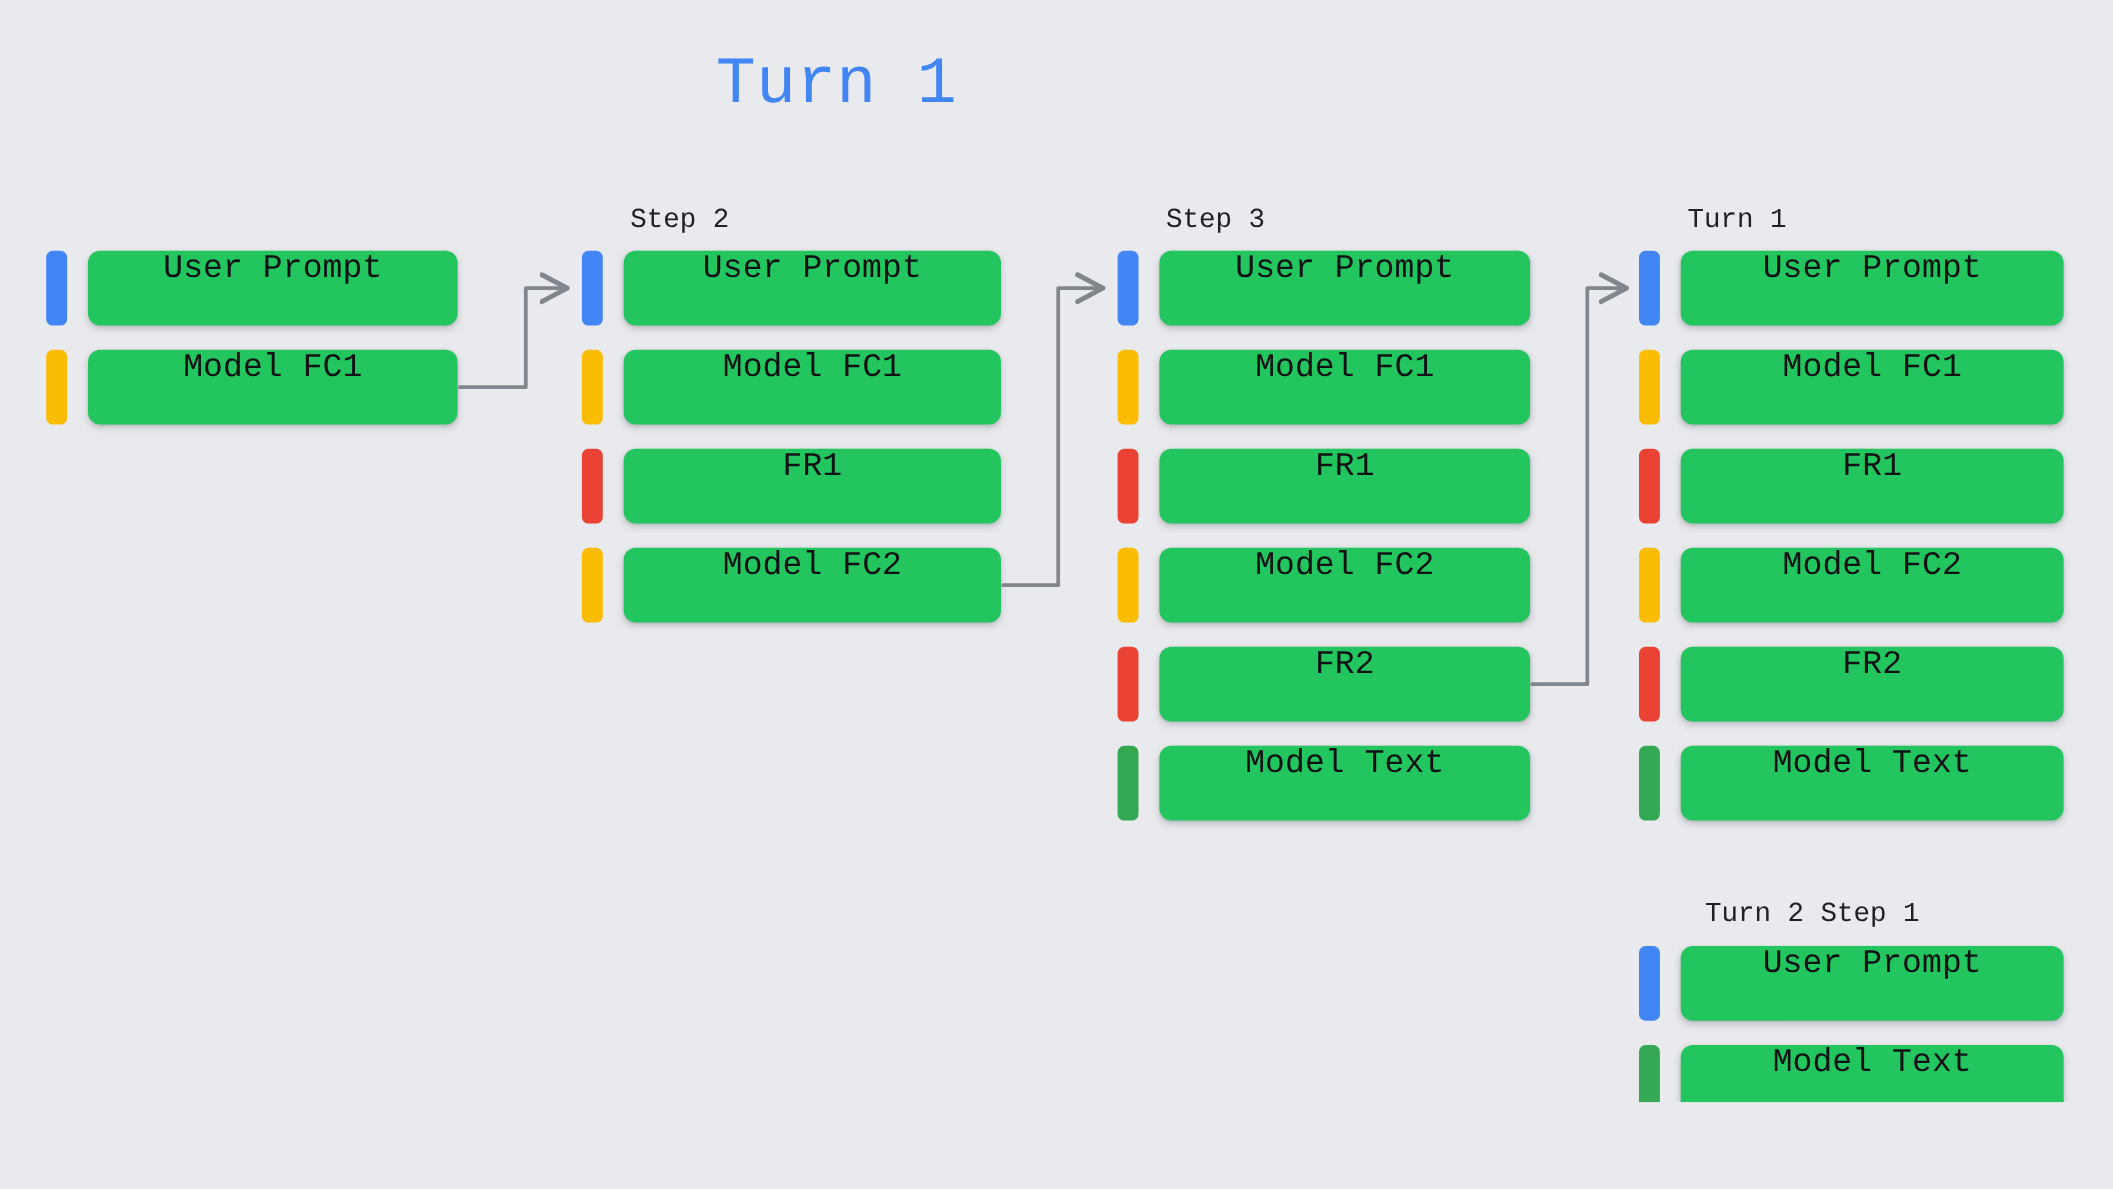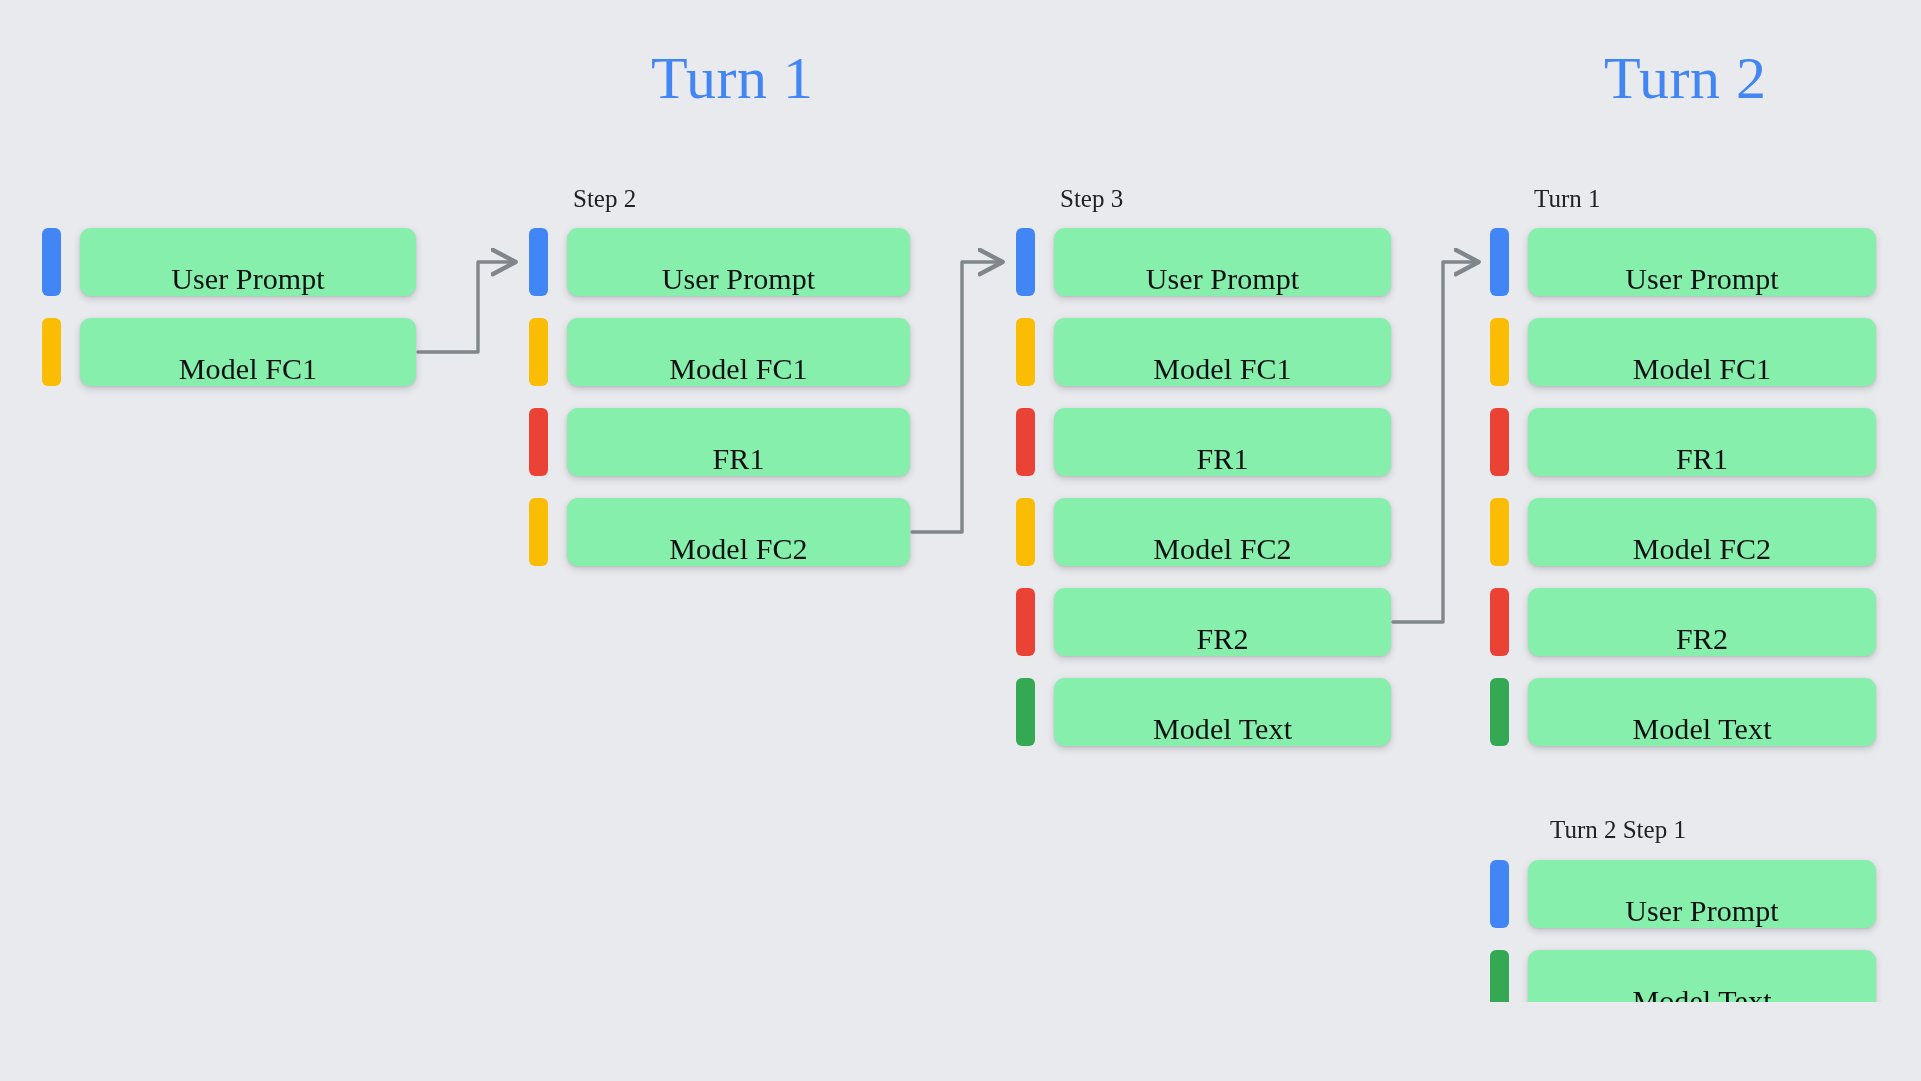--- a/index.html
+++ b/index.html
@@ -5,21 +5,21 @@
   html, body {
     margin: 0;
     padding: 0;
     background: #e8eaed;
   }
   #canvas {
     position: relative;
     width: 1921px;
     height: 1002px;
     background: #e8eaed;
-    font-family: Liberation Serif, serif;
+    font-family: Liberation Mono, monospace;
     overflow: hidden;
   }
 
   .turn-title {
     position: absolute;
     color: #4285f4;
     font-size: 60px;
     font-weight: 400;
     letter-spacing: 0.5px;
     white-space: nowrap;
@@ -50,25 +50,25 @@
   }
   .bar.blue   { background: #4285f4; }
   .bar.yellow { background: #fbbc04; }
   .bar.red    { background: #ea4335; }
   .bar.green  { background: #34a853; }
 
   .box {
     position: absolute;
     top: 0;
     height: 68px;
-    background: #86efac;
+    background: #22c55e;
     border-radius: 11px;
     box-shadow: 0 3px 7px rgba(60,64,67,0.22), 0 1px 2px rgba(60,64,67,0.10);
     display: flex;
-    align-items: flex-end;
+    align-items: flex-start;
     justify-content: center;
   }
   .box-label {
     font-size: 30px;
     color: #101114;
     font-weight: 400;
     white-space: nowrap;
     letter-spacing: 0.1px;
   }
 
@@ -80,21 +80,20 @@
     height: 1081px;
     pointer-events: none;
   }
 </style>
 </head>
 <body>
 
 <div id="canvas">
 
   <div class="turn-title" id="turn1-title">Turn 1</div>
-  <div class="turn-title" id="turn2-title">Turn 2</div>
 
   <div class="col-label" style="left:86px; top:185px;margin-top:40px;">Step 1</div>
 
   <div class="row" style="left:42px; top:228px; width:374px;">
     <div class="bar blue"></div>
     <div class="box" style="left:38px; width:336px;">
       <span class="box-label">User Prompt</span>
     </div>
   </div>
 

